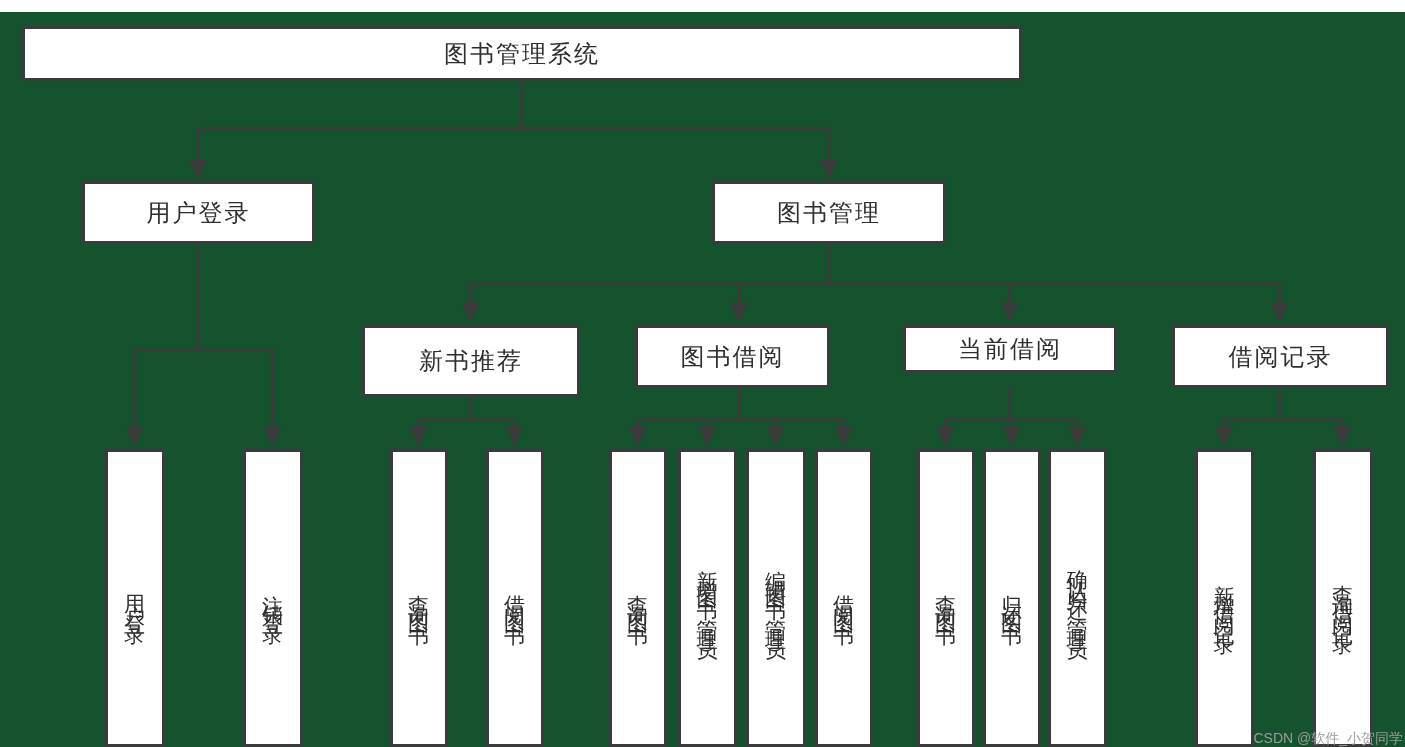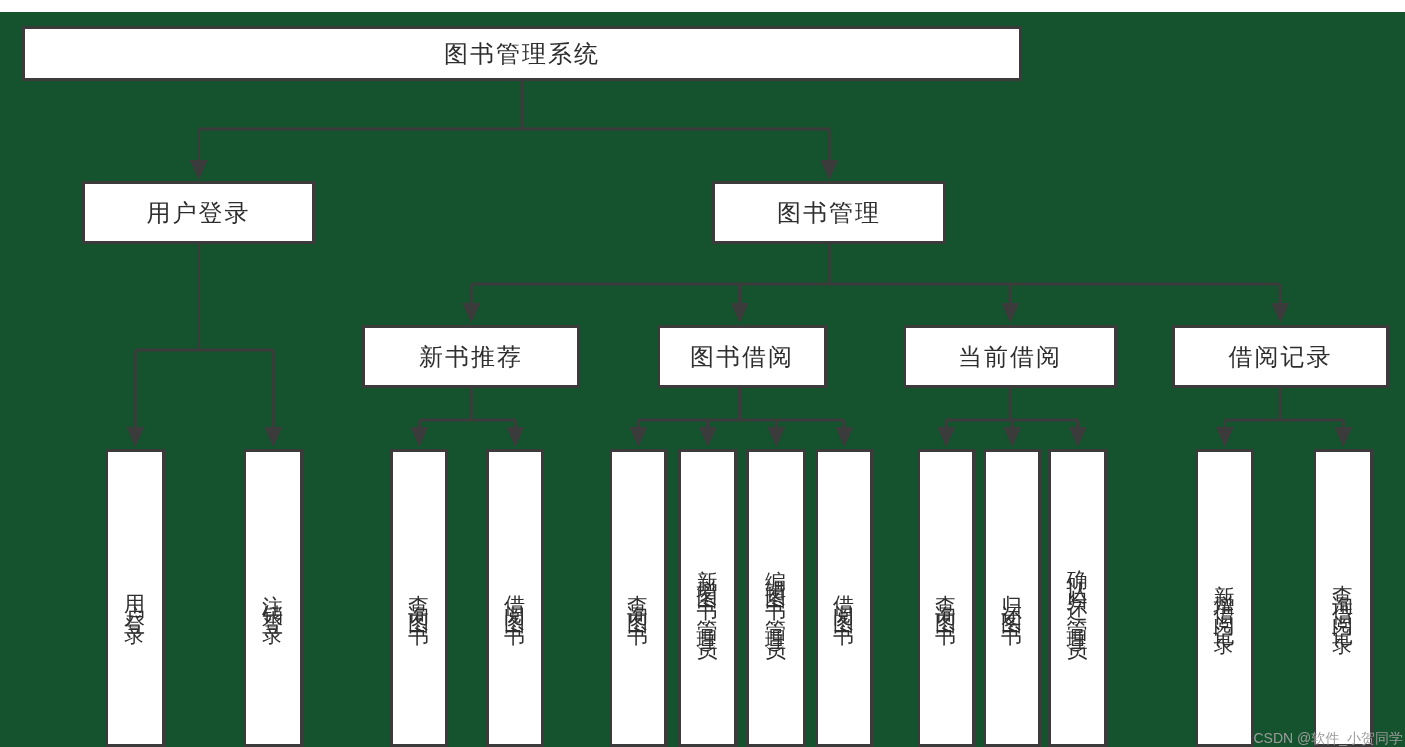--- a/index.html
+++ b/index.html
@@ -85,23 +85,23 @@
       <polygon points="1215.5,415 1233.5,415 1224.5,435"></polygon>
       <polygon points="1334,415 1352,415 1343,435"></polygon>
     </g>
   </svg>
 
   <div class="hbox" style="left:22px; top:14px; width:1000px; height:55px;">图书管理系统</div>
 
   <div class="hbox" style="left:82px; top:169px; width:233px; height:63px;">用户登录</div>
   <div class="hbox" style="left:712px; top:169px; width:234px; height:63px;text-align:center;">图书管理</div>
 
-  <div class="hbox" style="left:362px; top:313px; width:218px; height:63px;">新书推荐</div>
-  <div class="hbox" style="left:657px; top:313px; width:170px; height:63px;">图书借阅</div>
-  <div class="hbox" style="left:903px; top:313px; width:214px; height:63px;">当前借阅</div>
+  <div class="hbox" style="left:362px; top:313px; width:218px; height:72px;">新书推荐</div>
+  <div class="hbox" style="left:635px; top:313px; width:195px; height:63px;">图书借阅</div>
+  <div class="hbox" style="left:903px; top:313px; width:214px; height:48px;">当前借阅</div>
   <div class="hbox" style="left:1172px; top:313px; width:217px; height:63px;">借阅记录</div>
 
   <div class="vbox" style="left:105px; top:437px; width:60px; height:298px;">
     <span>用户登录</span>
   </div>
   <div class="vbox" style="left:243px; top:437px; width:60px; height:298px;">
     <span>注销登录</span>
   </div>
 
   <div class="vbox" style="left:390px; top:437px; width:58px; height:298px;">

